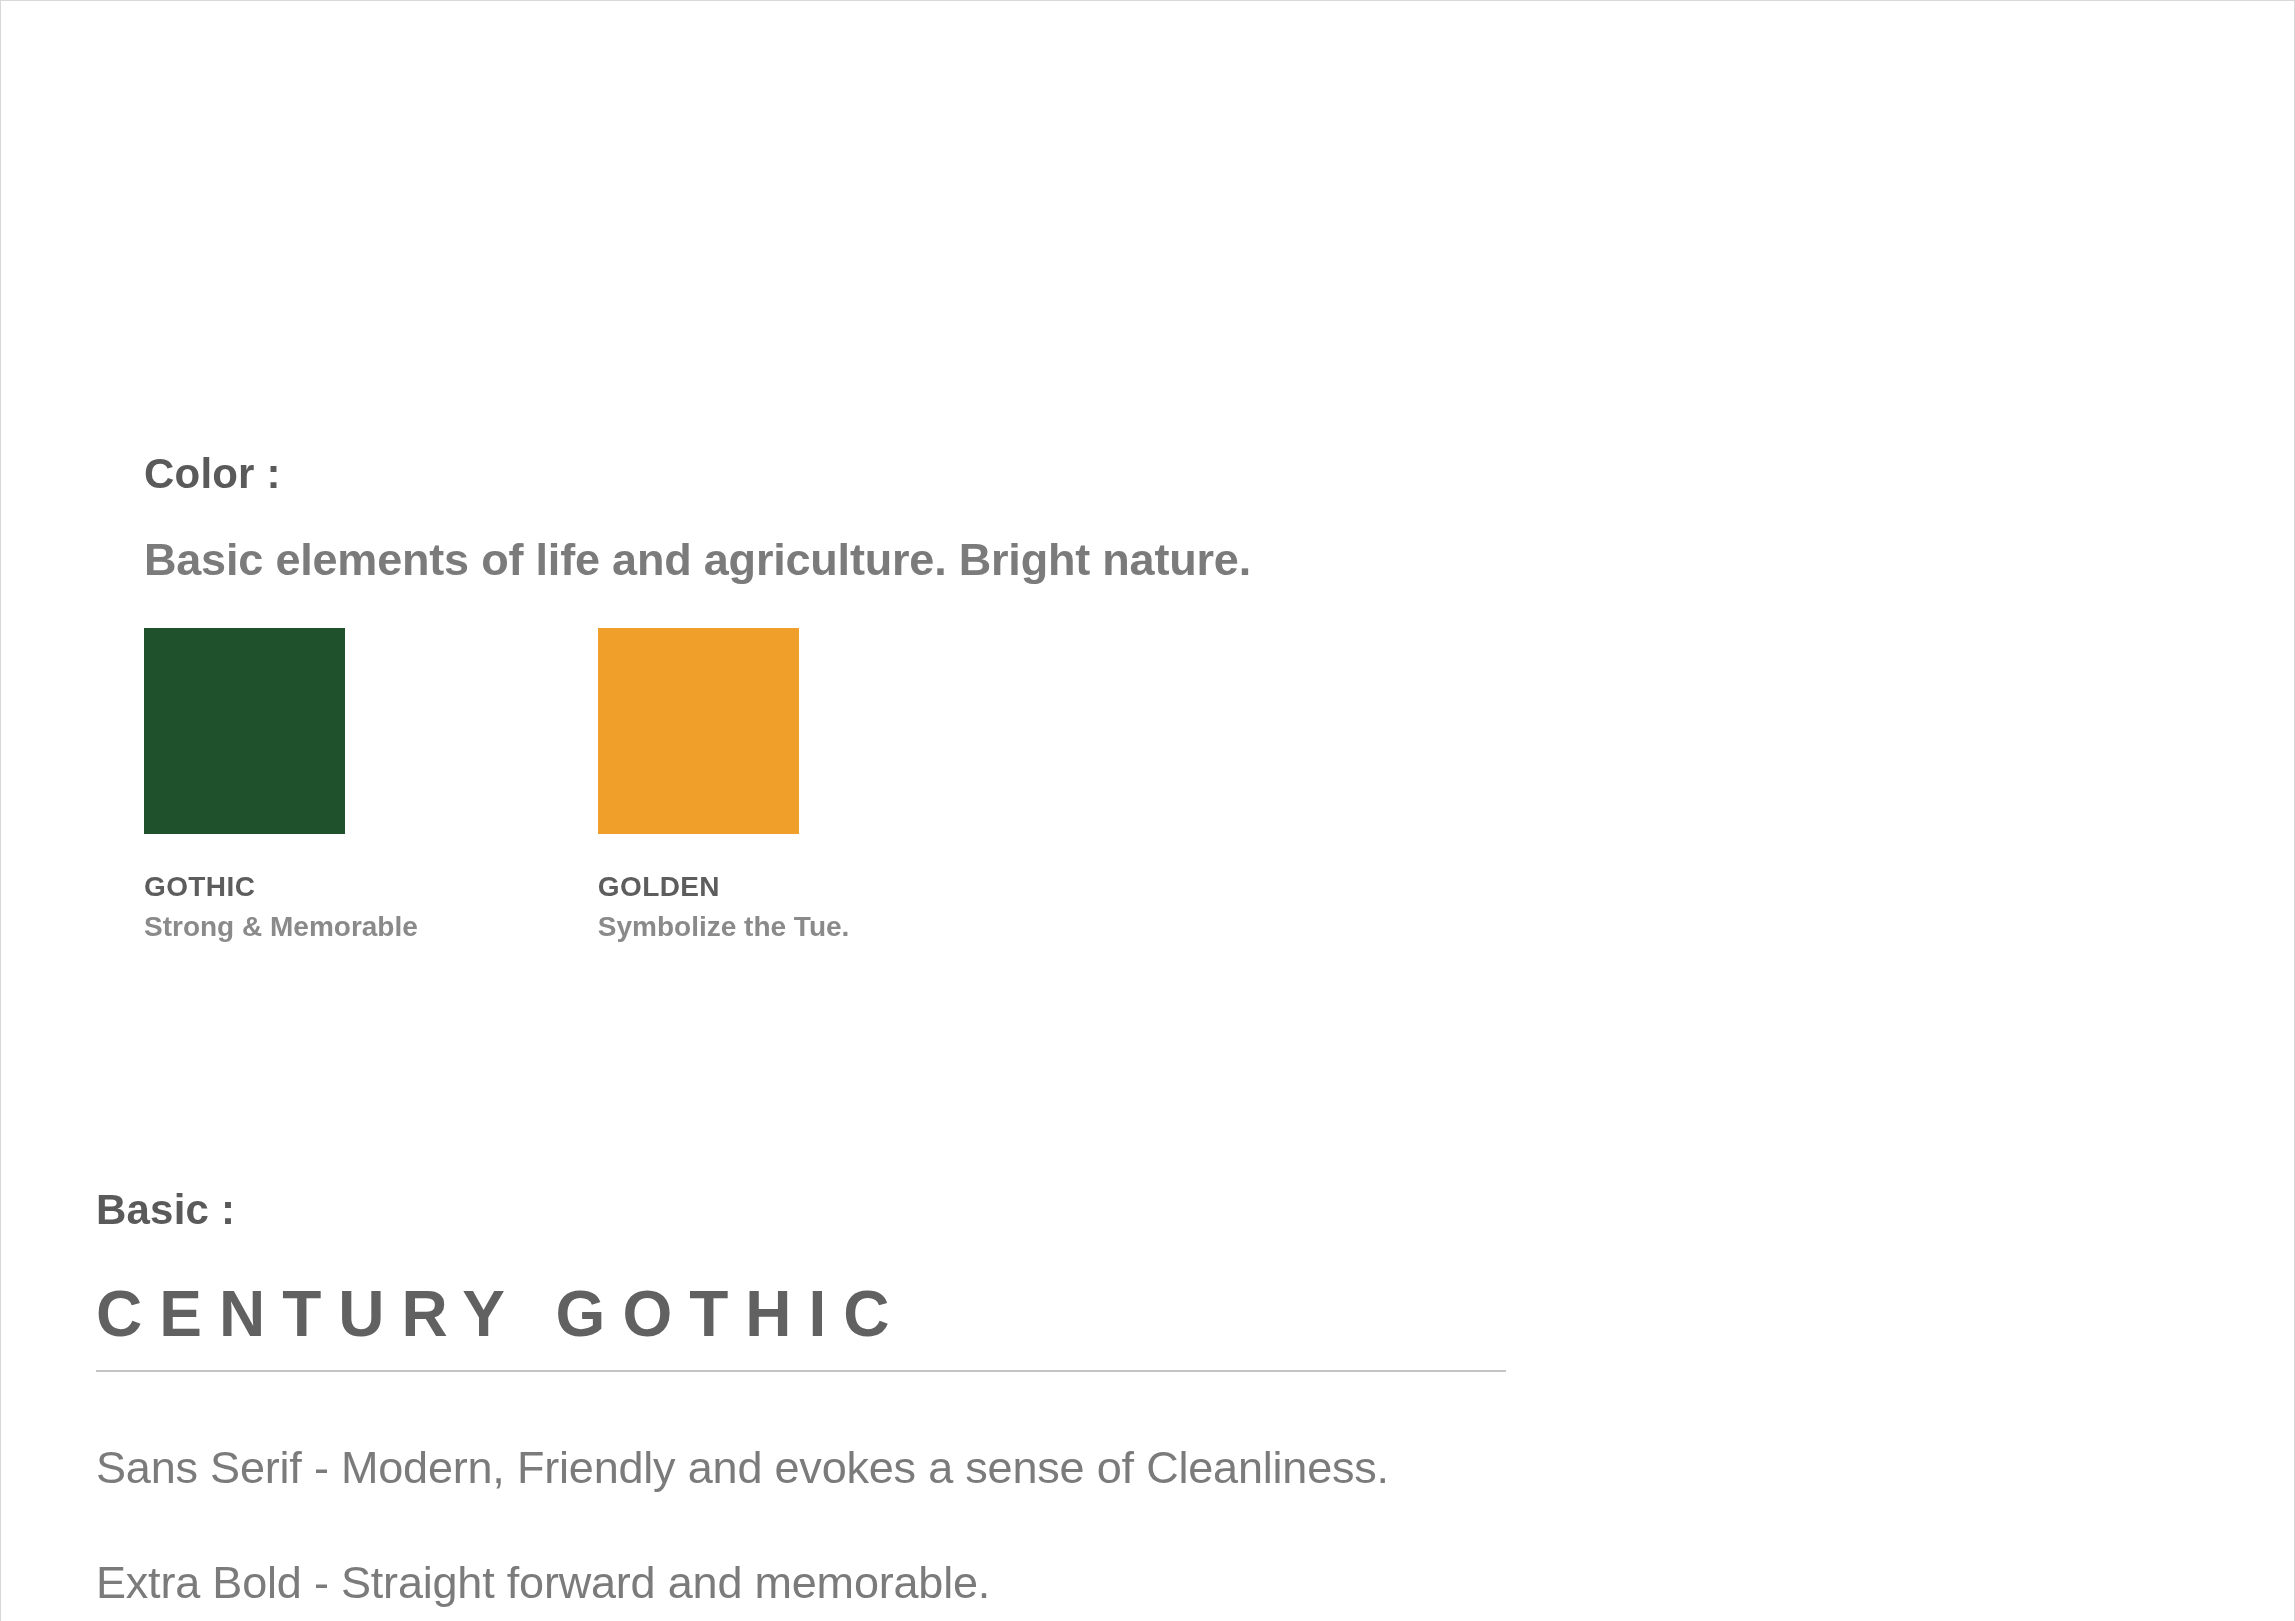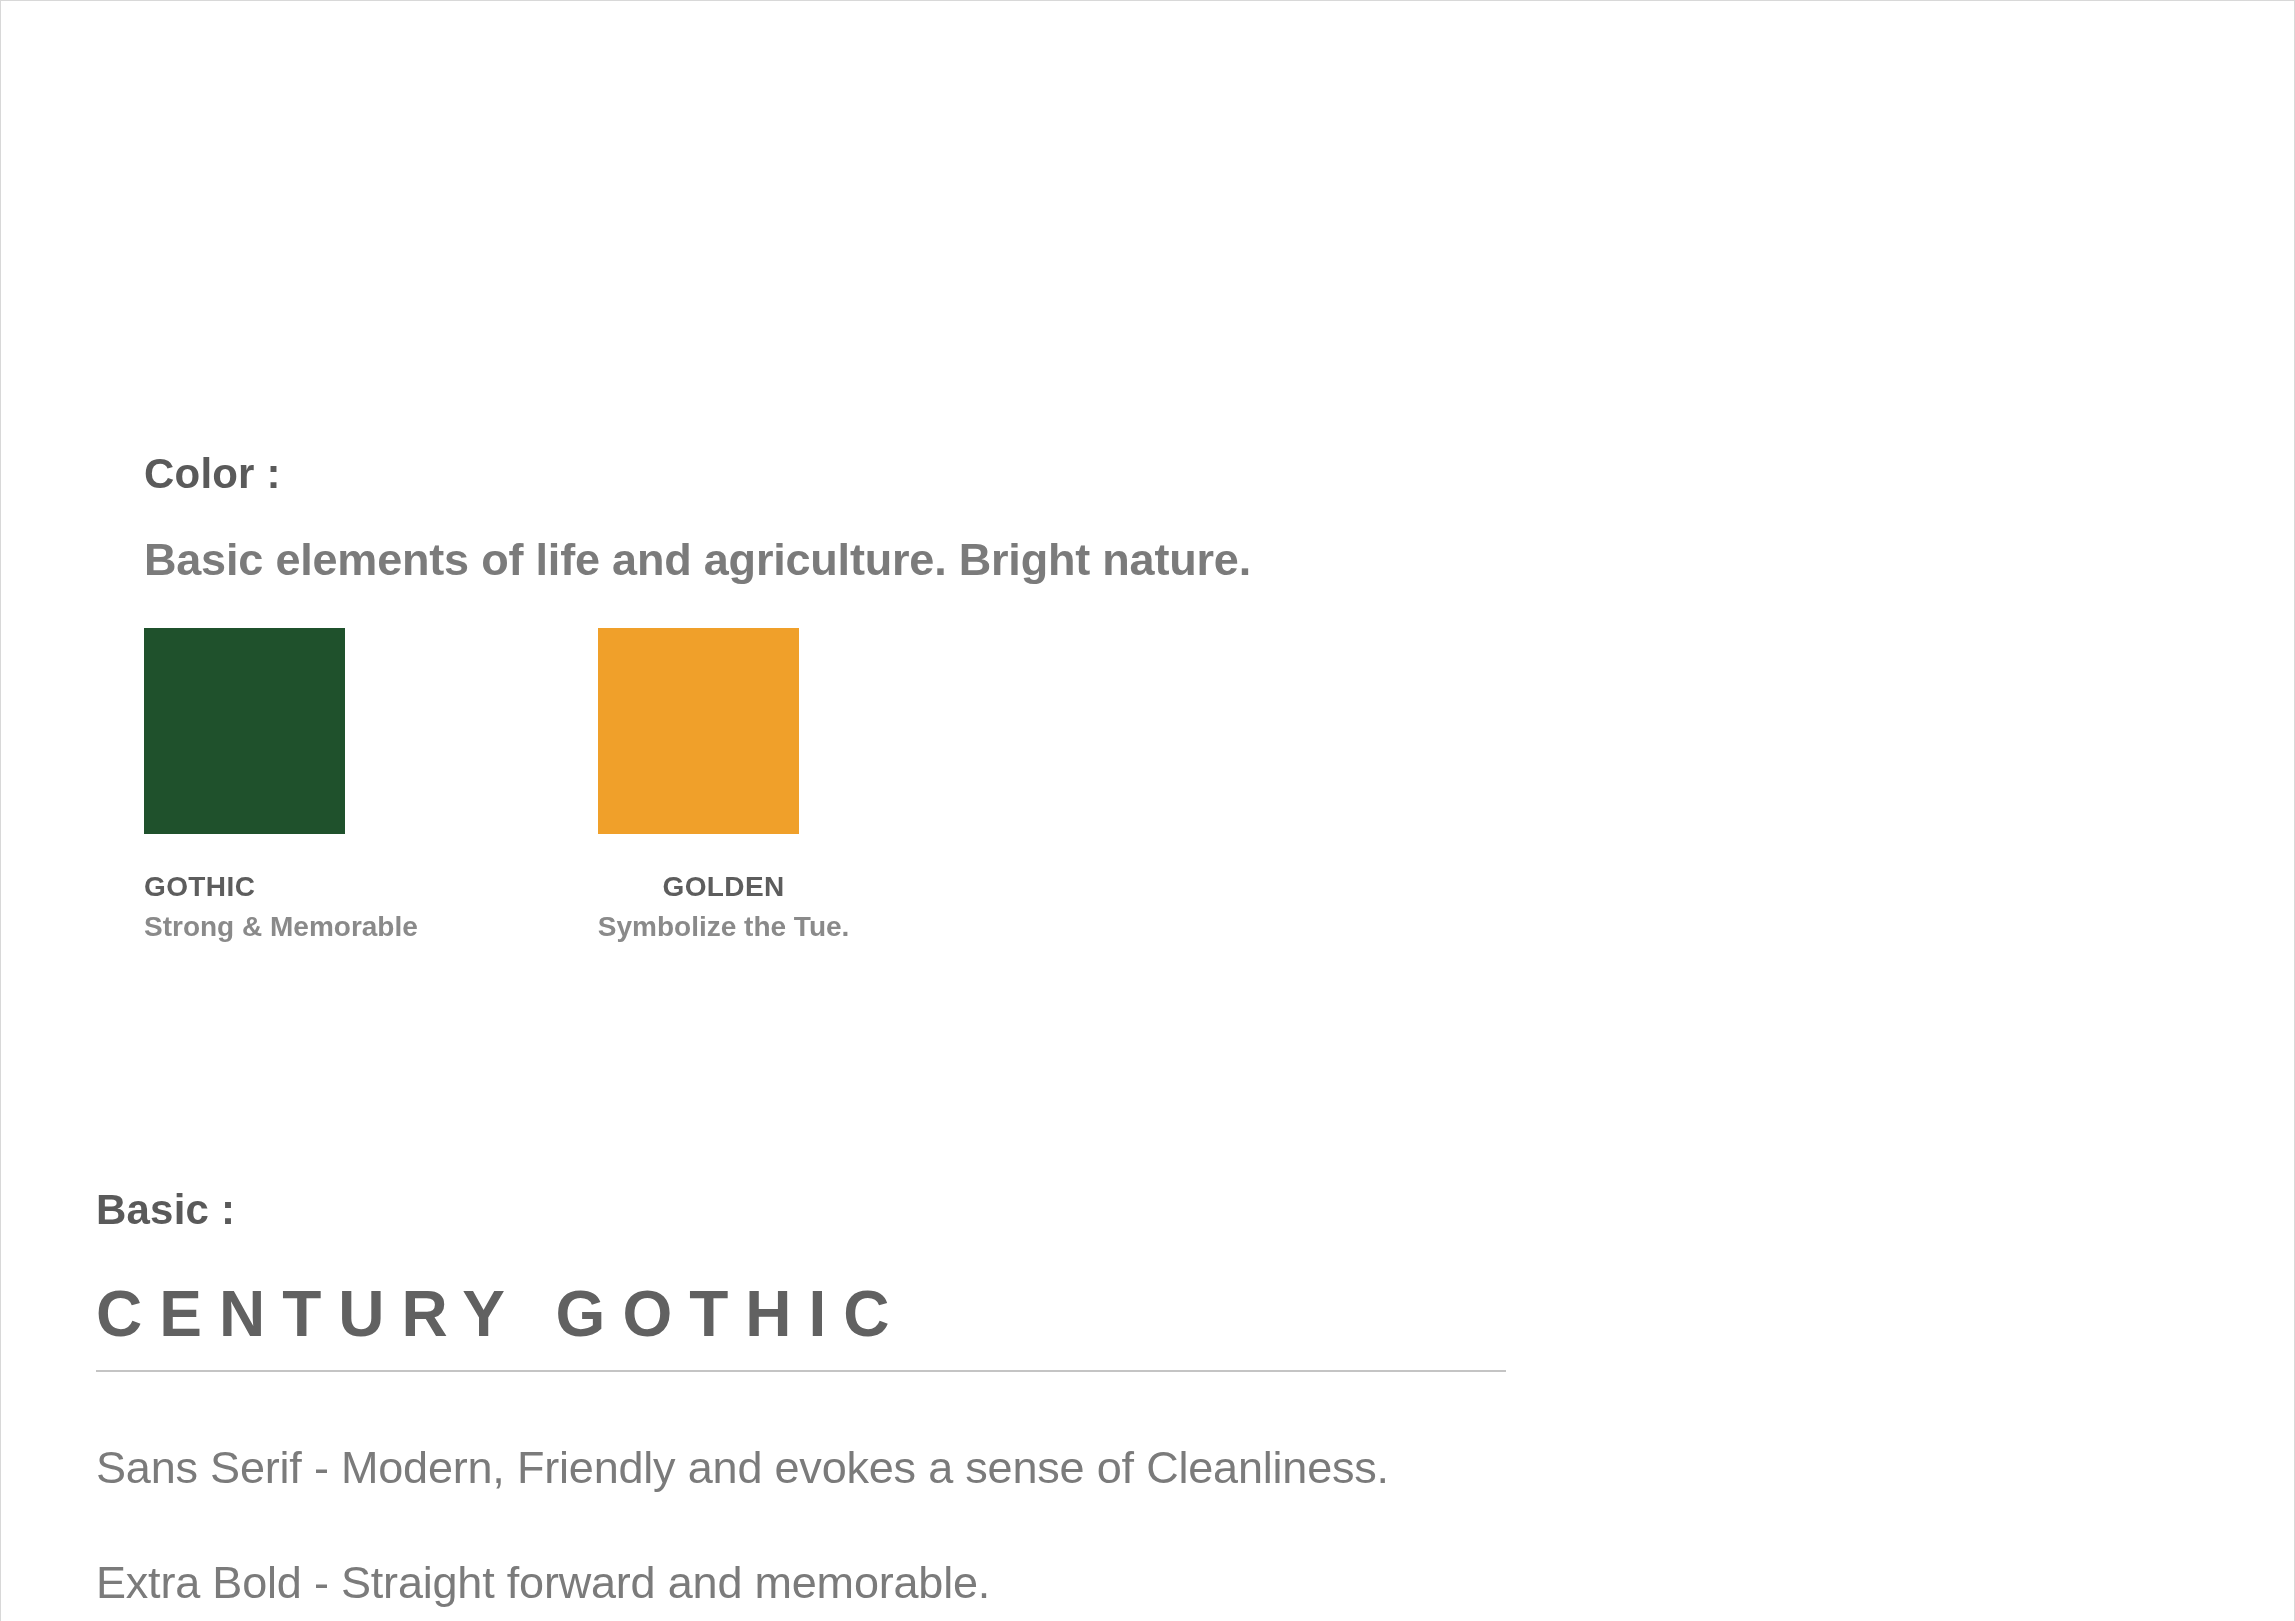--- a/index.html
+++ b/index.html
@@ -55,21 +55,20 @@
     padding-top: 42px;
   }
 
   .swatch-block {
     display: flex;
     flex-direction: column;
   }
 
   .swatch-block + .swatch-block {
     margin-left: 180px;
-    text-align: center;
   }
 
   .swatch-chip {
     width: 201px;
     height: 206px;
   }
 
   .swatch-name {
     padding-top: 38px;
     font-size: 28px;

